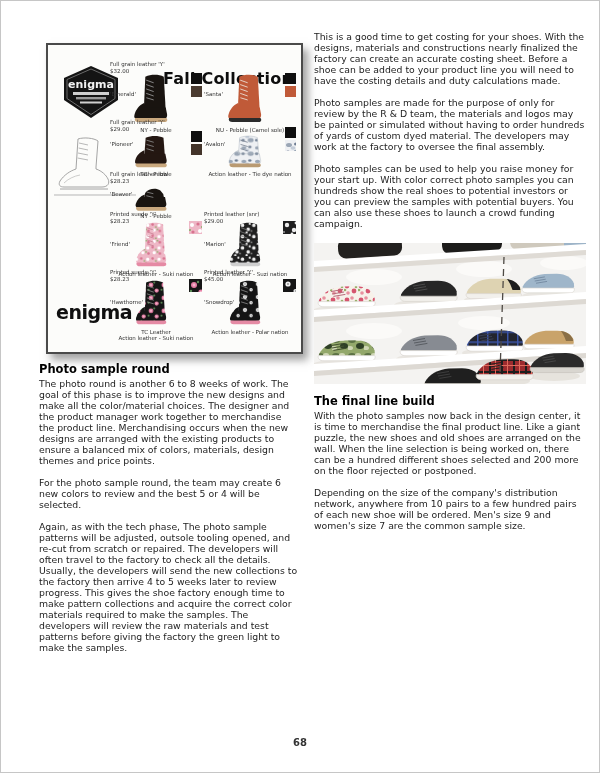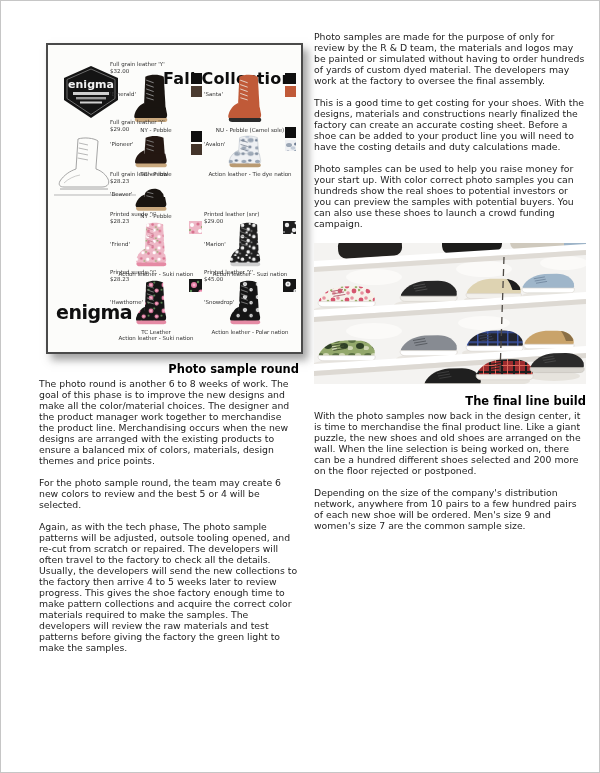--- a/index.html
+++ b/index.html
@@ -2,21 +2,21 @@
 <html><head>
 <meta charset="utf-8">
 <style>
   html,body{margin:0;padding:0;background:#fff;}
   .page{position:relative;width:600px;height:773px;background:#ffffff;
         border:1px solid #c6c6c6;box-sizing:border-box;overflow:hidden;
         font-family:"DejaVu Sans","Liberation Sans",sans-serif;color:#1d1d1d;}
   
   .body-text{font-size:9.3px;line-height:11px;}
   .body-text p{margin:0 0 11px 0;}
-  h3.sec{font-size:11.5px;line-height:13px;font-weight:bold;color:#000;margin:0 0 2px 0;text-align:right;}
+  h3.sec{font-size:11.5px;line-height:13px;font-weight:bold;color:#000;margin:0 0 2px 0;}
   .left-text{position:absolute;left:38px;top:362px;width:260px;}
   .right-col{position:absolute;left:313px;top:30px;width:272px;}
   .page-number{position:absolute;left:0;right:0;top:736px;text-align:center;
                font-size:10px;font-weight:bold;color:#333;}
   
   .catalog{position:absolute;left:45px;top:42px;width:253px;height:307px;
            background:#fcfcfa;border:2px solid #4a4a4a;
            box-shadow:5px 6px 8px rgba(70,70,70,.5);}
   .cat-title{position:absolute;left:40px;right:8px;top:24px;text-align:right;
              font-size:16px;font-weight:bold;color:#0d0d0d;letter-spacing:.2px;}
@@ -296,22 +296,22 @@
   </div>
 
   <div class="left-text body-text">
     <h3 class="sec">Photo sample round</h3>
     <p>The photo round is another 6 to 8 weeks of work. The goal of this phase is to improve the new designs and make all the color/material choices. The designer and the product manager work together to merchandise the product line. Merchandising occurs when the new designs are arranged with the existing products to ensure a balanced mix of colors, materials, design themes and price points.</p>
     <p>For the photo sample round, the team may create 6 new colors to review and the best 5 or 4 will be selected.</p>
     <p>Again, as with the tech phase, The photo sample patterns will be adjusted, outsole tooling opened, and re-cut from scratch or repaired. The developers will often travel to the factory to check all the details. Usually, the developers will send the new collections to the factory then arrive 4 to 5 weeks later to review progress. This gives the shoe factory enough time to make pattern collections and acquire the correct color materials required to make the samples. The developers will review the raw materials and test patterns before giving the factory the green light to make the samples.</p>
   </div>
 
   <div class="right-col body-text">
+    <p>This is a good time to get costing for your shoes. With the designs, materials and constructions nearly finalized the factory can create an accurate costing sheet. Before a shoe can be added to your product line you will need to have the costing details and duty calculations made.</p>
     <p>Photo samples are made  for the purpose of only for review by the R &amp; D team, the materials and logos may be painted or simulated without having to order hundreds of yards of custom dyed material. The developers may work at the factory to oversee the final assembly.</p>
-    <p>This is a good time to get costing for your shoes. With the designs, materials and constructions nearly finalized the factory can create an accurate costing sheet. Before a shoe can be added to your product line you will need to have the costing details and duty calculations made.</p>
     <p>Photo samples can be used to help you raise money for your start up. With color correct photo samples you can hundreds show the real shoes to potential investors or you can preview the samples with potential buyers.  You can also use these shoes to launch a crowd funding campaign.</p>
 
     
     <svg class="photo" viewBox="0 0 272 141">
       <rect width="272" height="141" fill="#f4f3f1"></rect>
 
       <ellipse cx="60" cy="34" rx="28" ry="8" fill="#fbfaf8"></ellipse>
         <ellipse cx="170" cy="26" rx="28" ry="8" fill="#fbfaf8"></ellipse>
         <ellipse cx="250" cy="20" rx="24" ry="7" fill="#fbfaf8"></ellipse>
       <ellipse cx="60" cy="88" rx="28" ry="8" fill="#fbfaf8"></ellipse>
@@ -398,13 +398,14 @@
         </g>
 
       <line x1="190" y1="14" x2="186" y2="130" stroke="#4e4a45" stroke-width="1.3" stroke-dasharray="7 5"></line>
     </svg>
 
     <h3 class="sec">The final line build</h3>
     <p>With the photo samples now back in the design center, it is time to merchandise the final product line. Like a giant puzzle, the new shoes and old shoes are arranged on the wall. When the line selection is being worked on, there can be a hundred different shoes selected and 200 more on the floor rejected or postponed.</p>
     <p>Depending on the size of the company's distribution network, anywhere from 10 pairs to a few hundred pairs of each new shoe will be ordered. Men's size 9 and women's size 7 are the common sample size.</p>
   </div>
 
+  <div class="page-number">68</div>
 </div>
 
 </body></html>

